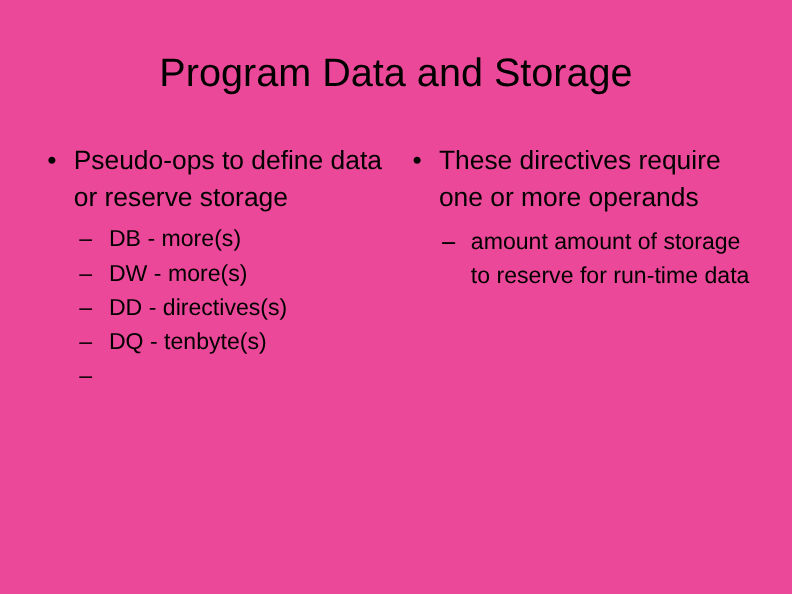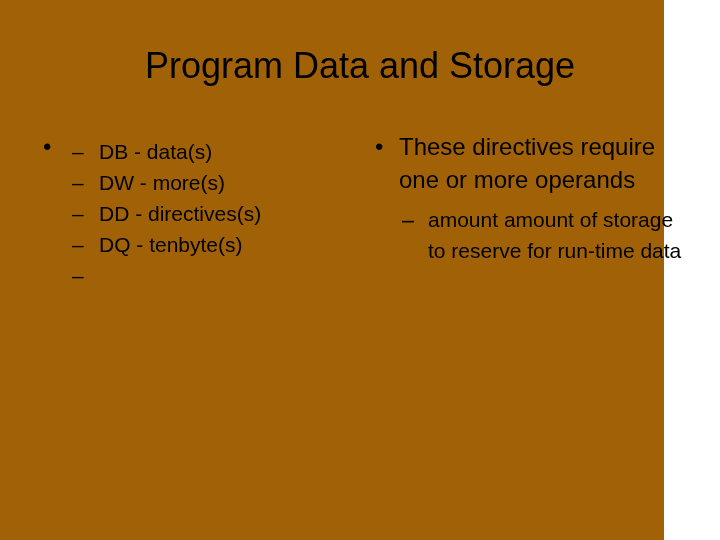--- a/index.html
+++ b/index.html
@@ -12,23 +12,23 @@
     width: 720px;
     height: 540px;
     overflow: hidden;
     font-family: "Liberation Sans", sans-serif;
     color: #000000;
     -webkit-font-smoothing: none;
   }
 
   .slide {
     position: relative;
-    width: 664px;
+    width: 720px;
     height: 540px;
-    background: #a16207;
+    background: #ec4899;
   }
 
   
   .slide-title {
     position: absolute;
     left: 0;
     top: 45px;
     width: 720px;
     text-align: center;
     font-size: 36px;
@@ -105,26 +105,27 @@
 <div class="slide">
 
   <div class="slide-title">Program Data and Storage</div>
 
   <div class="body-area">
 
     <div class="column column-left">
 
       <div class="bullet-l1">
         <span class="marker">•</span>
+        <span>Pseudo-ops to define data or reserve storage</span>
       </div>
 
       <div class="sub-list">
         <div class="bullet-l2">
           <span class="marker">–</span>
-          <span>DB - data(s)</span>
+          <span>DB - more(s)</span>
         </div>
         <div class="bullet-l2">
           <span class="marker">–</span>
           <span>DW - more(s)</span>
         </div>
         <div class="bullet-l2">
           <span class="marker">–</span>
           <span>DD - directives(s)</span>
         </div>
         <div class="bullet-l2">

